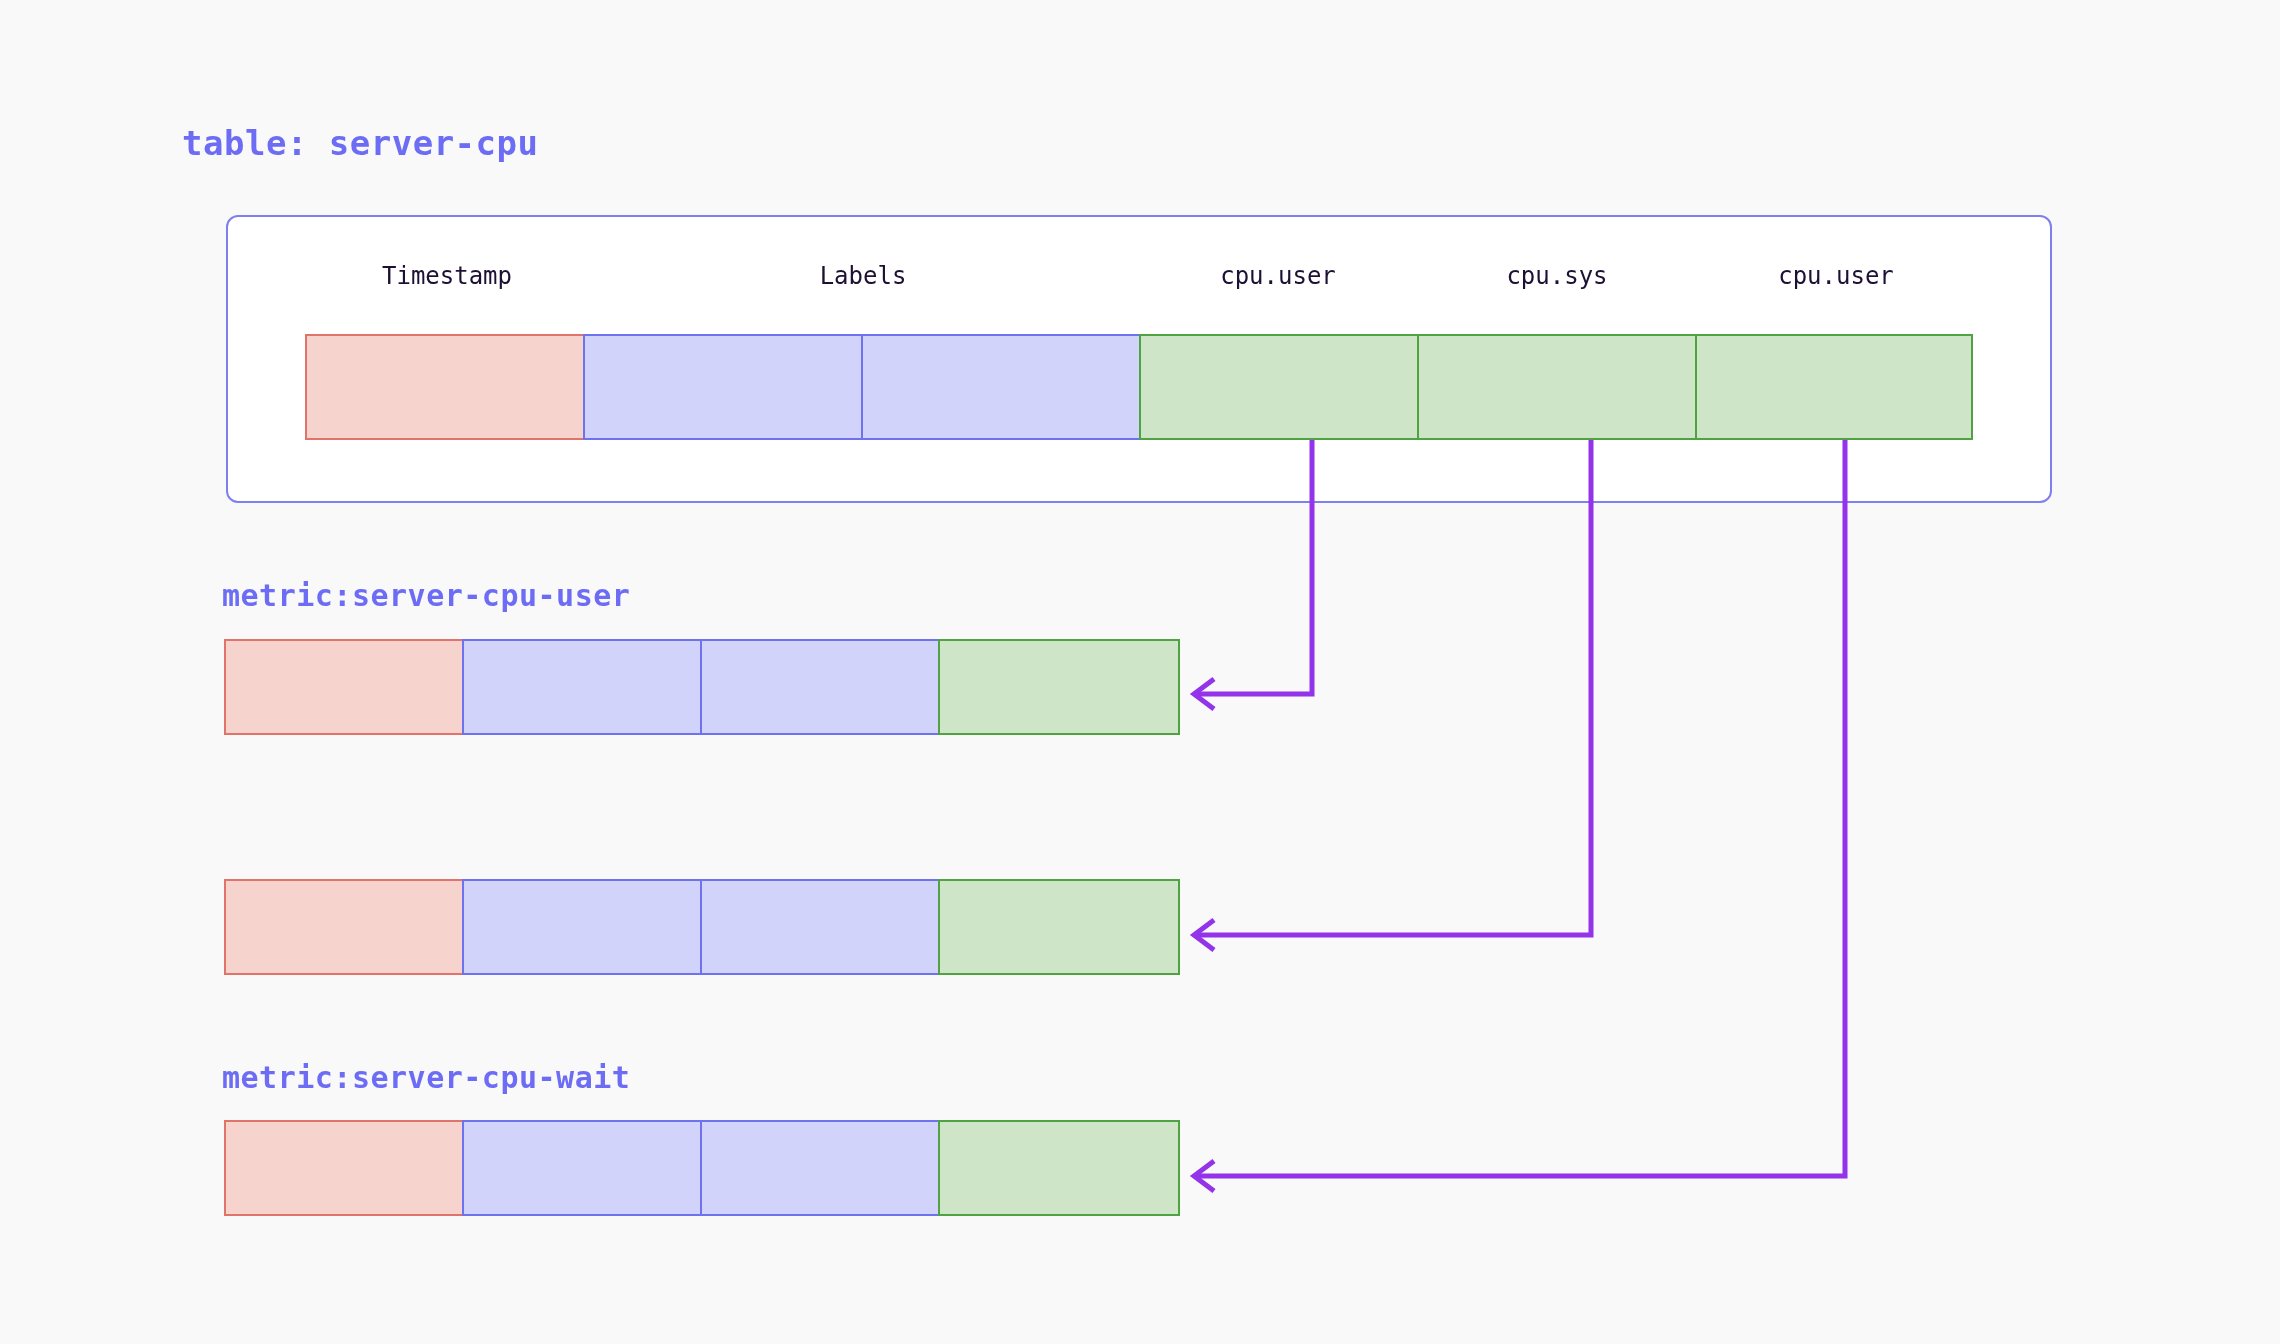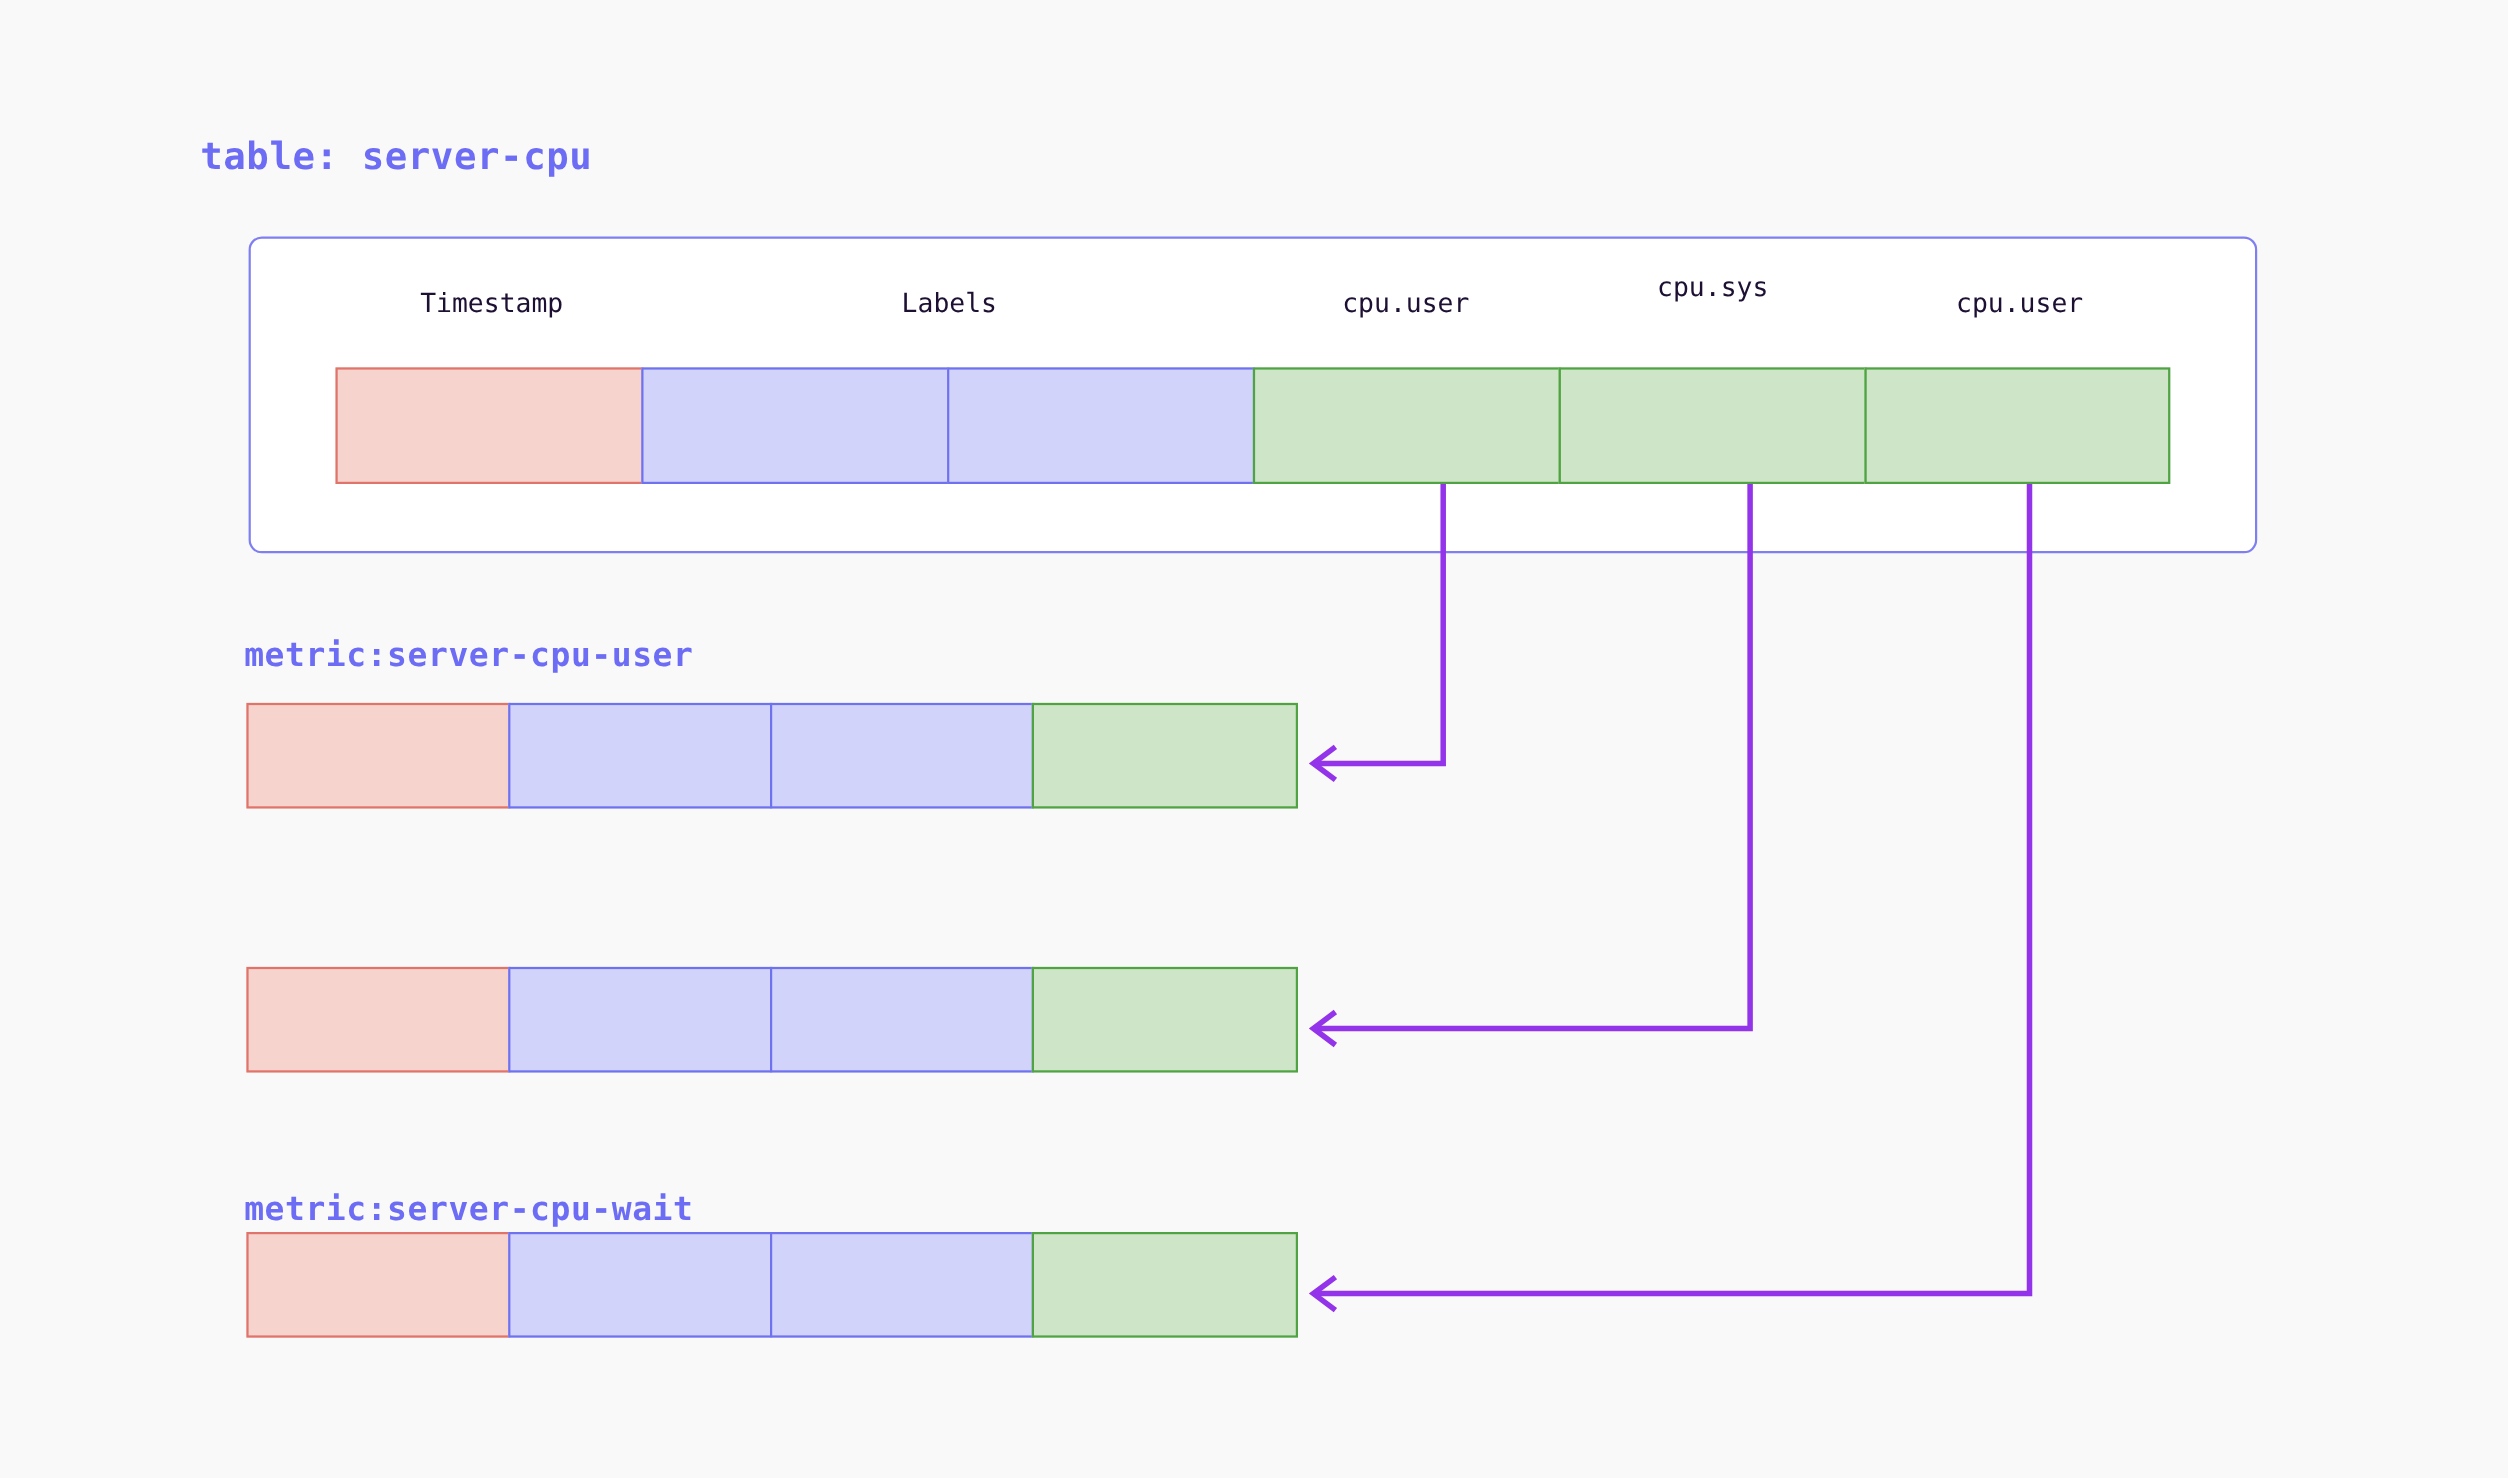--- a/index.html
+++ b/index.html
@@ -35,21 +35,21 @@
   #table-title {
     left: 182px;
     top: 123px;
     font-size: 34px;
   }
   .metric-title {
     font-size: 30px;
   }
   #metric-title-0 { left: 222px; top: 578px; }
   #metric-title-1 { left: 222px; top: 819px; }
-  #metric-title-2 { left: 222px; top: 1060px; margin-top: 22px; }
+  #metric-title-2 { left: 222px; top: 1060px; }
 
   
   #table-panel {
     position: absolute;
     left: 226px;
     top: 215px;
     width: 1826px;
     height: 288px;
     background: #ffffff;
     border: 2px solid #7f7ff2;
@@ -127,21 +127,21 @@
 
 <div id="canvas">
 
   <div id="table-title" class="title-mono">table: server-cpu</div>
 
   <div id="table-panel"></div>
 
   <div class="col-header" style="left:447px; top:262px;">Timestamp</div>
   <div class="col-header" style="left:863px; top:262px;">Labels</div>
   <div class="col-header" style="left:1278px; top:262px;">cpu.user</div>
-  <div class="col-header" style="left:1557px; top:247px;">cpu.sys</div>
+  <div class="col-header" style="left:1557px; top:262px;">cpu.sys</div>
   <div class="col-header" style="left:1836px; top:262px;">cpu.user</div>
 
   <div id="table-row" class="cell-row">
     <div class="cell red"></div>
     <div class="cell blue"></div>
     <div class="cell blue"></div>
     <div class="cell green"></div>
     <div class="cell green"></div>
     <div class="cell green"></div>
   </div>

